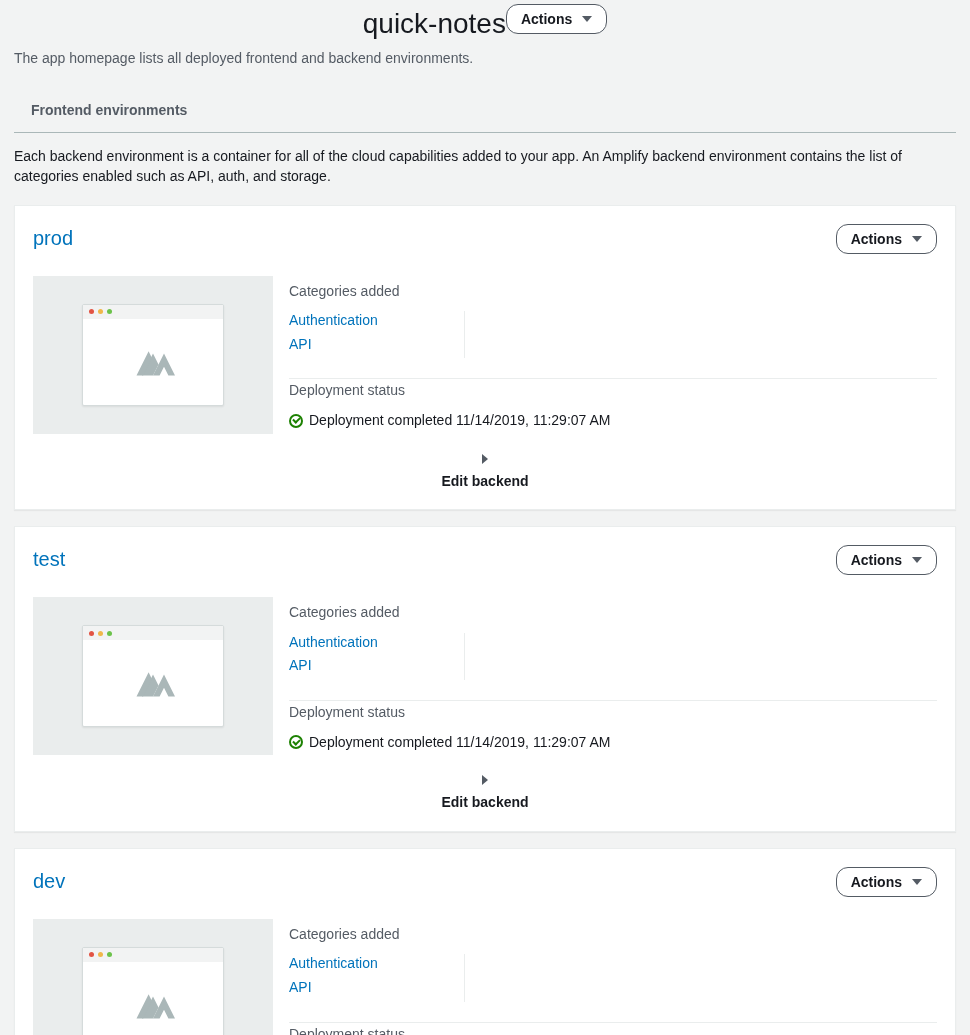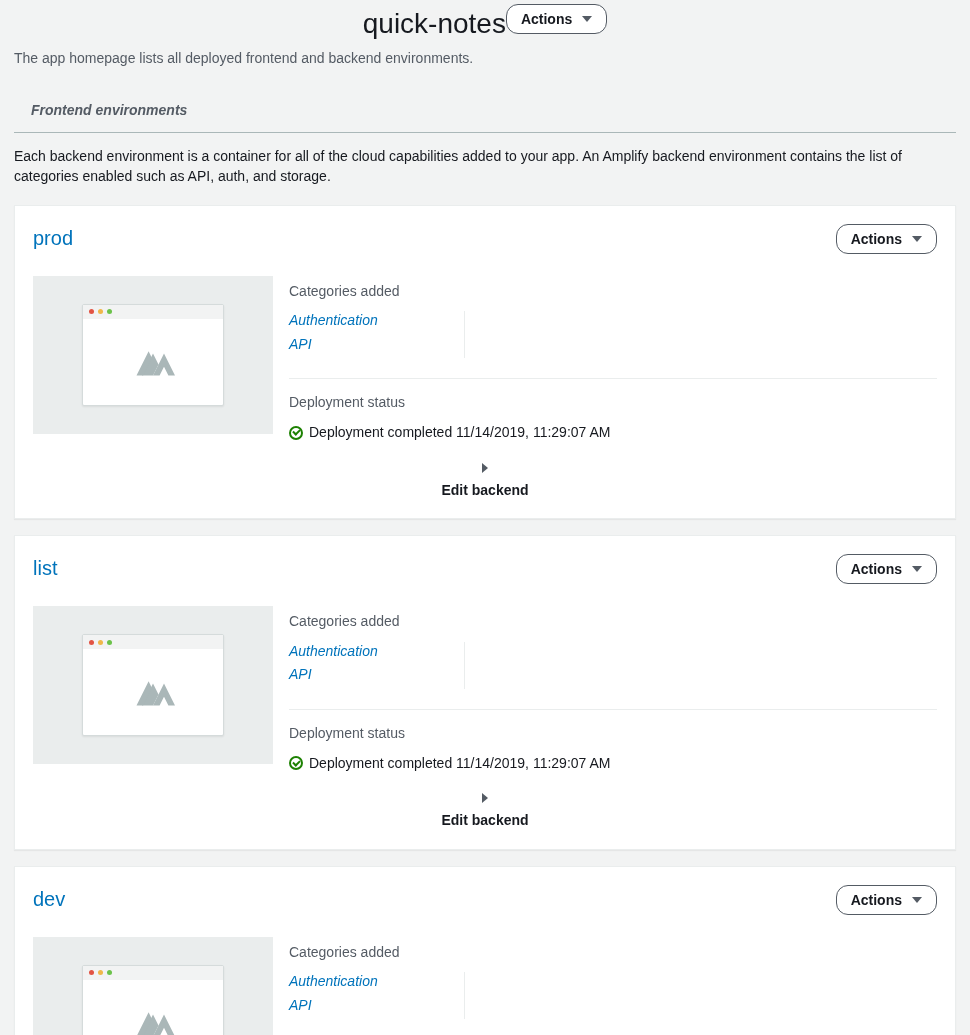--- a/index.html
+++ b/index.html
@@ -45,21 +45,20 @@
     display: inline-block;
     width: 0; height: 0;
     border-left: 5px solid transparent;
     border-right: 5px solid transparent;
     border-top: 6px solid #545b64;
   }
   .tabs {
     border-bottom: 1px solid #aab7b8;
     display: flex;
     gap: 0;
-    font-style: italic;
   }
   .tab {
     padding: 10px 20px 12px 20px;
     font-weight: 700;
     color: #545b64;
     cursor: pointer;
     border-left: 1px solid transparent;
     border-right: 1px solid transparent;
     position: relative;
   }
@@ -149,22 +148,21 @@
   .section-label {
     color: #545b64;
     font-size: 14px;
     margin-bottom: 10px;
   }
   .cat-row {
     display: flex;
     gap: 0;
     border-bottom: 1px solid #eaeded;
     padding-bottom: 20px;
-    margin-bottom: 14px;
-    font-style: italic;
+    margin-bottom: 2px;
   }
   .cat-col {
     width: 176px;
     border-right: 1px solid #eaeded;
     padding-right: 20px;
   }
   .cat-link {
     color: #0073bb;
     cursor: pointer;
     font-size: 14px;
@@ -277,21 +275,21 @@
       </div>
     </div>
     <div class="edit-row">
       <span class="tri"></span>
       <span>Edit backend</span>
     </div>
   </div>
 
   <div class="env-card">
     <div class="env-header">
-      <a class="env-name">list</a>
+      <a class="env-name">test</a>
       <button class="actions-btn">
         <span>Actions</span>
         <span class="caret"></span>
       </button>
     </div>
     <div class="env-body">
       <div class="thumb">
         <div class="browser-frame">
           <div class="browser-bar">
             <span class="dot red"></span>

